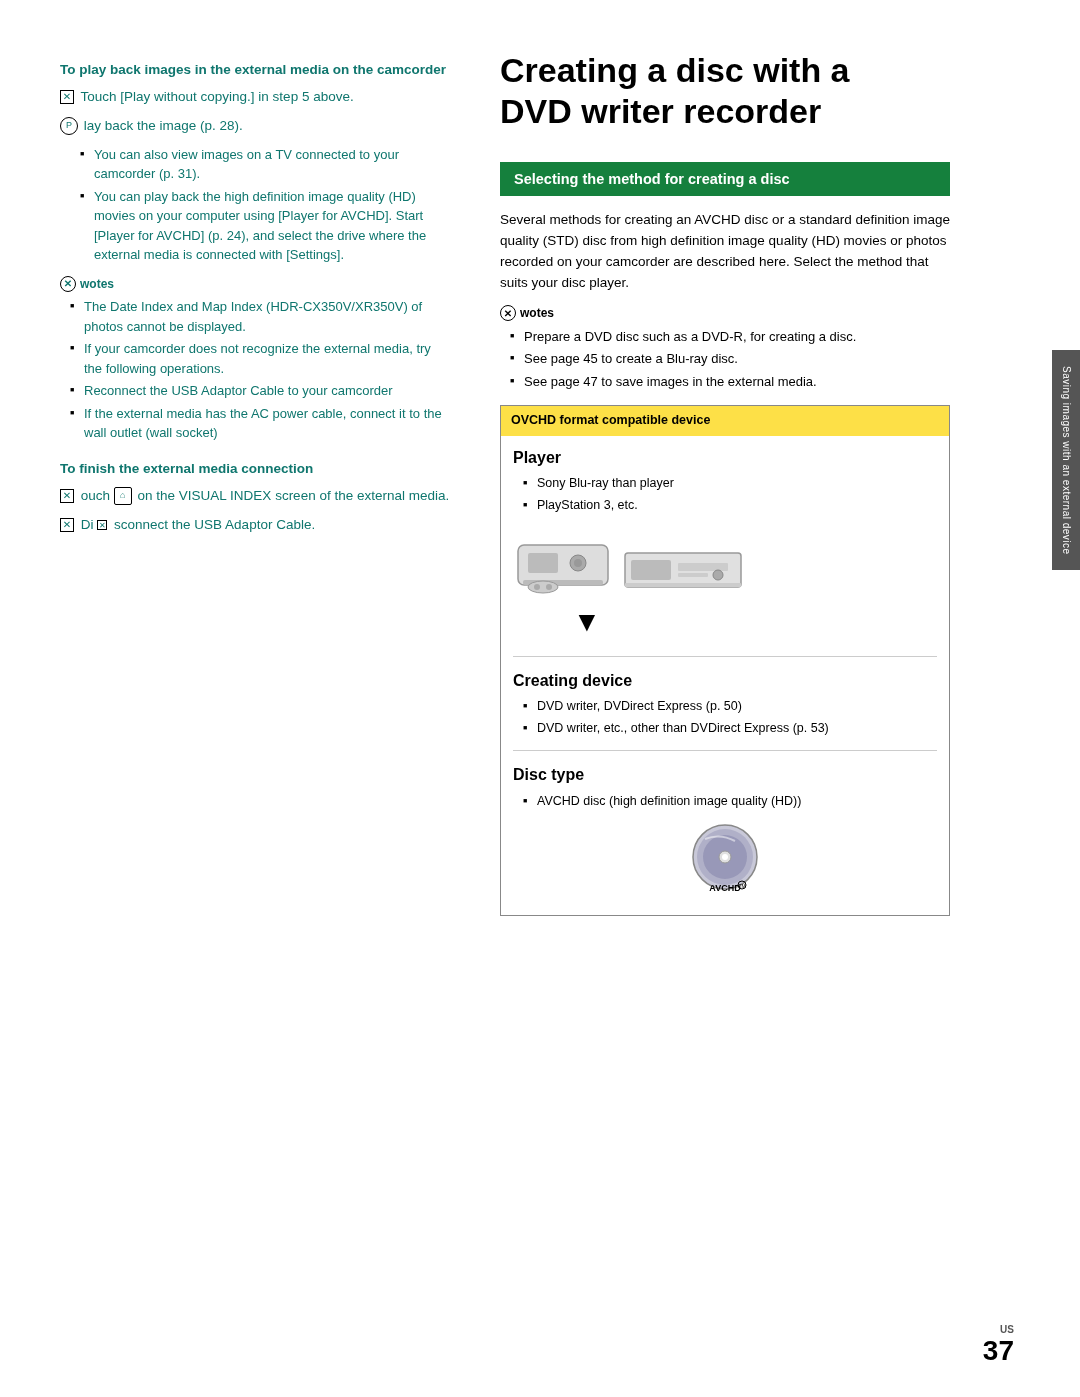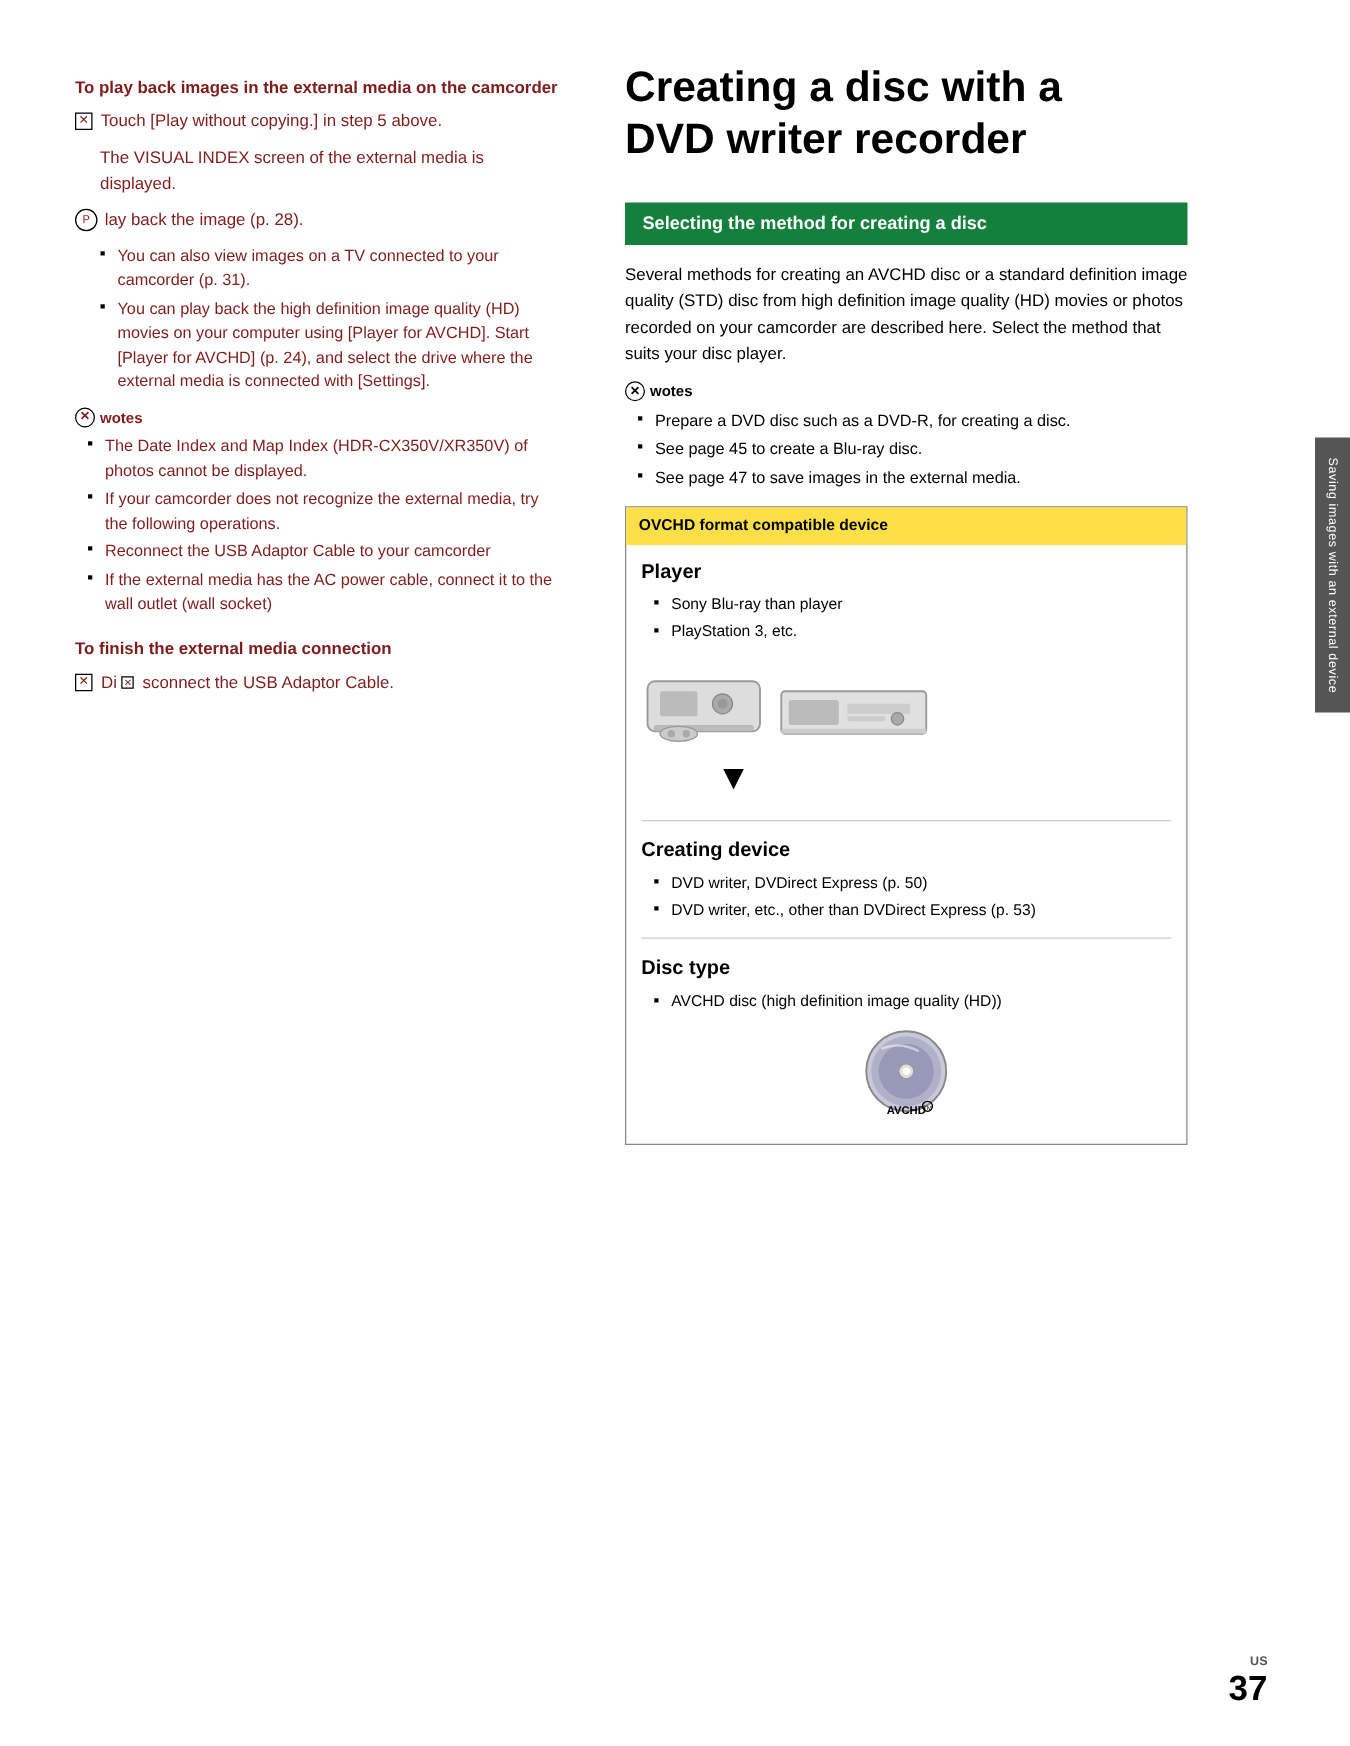--- a/index.html
+++ b/index.html
@@ -18,21 +18,21 @@
       display: flex;
       flex-direction: row;
       position: relative;
     }
     
     .left-column {
       width: 480px;
       padding: 20px 30px 20px 60px;
       font-size: 13.5px;
       line-height: 1.55;
-      color: #7f1d1d;
+      color: #0f766e;
     }
     
     .right-column {
       width: 500px;
       padding: 10px 30px 20px 20px;
       font-size: 13.5px;
       line-height: 1.55;
       color: #000;
     }
     
@@ -250,21 +250,20 @@
 
   <div class="left-column">
 
     <p class="left-heading">To play back images in the external media on the camcorder</p>
 
     <p>
       <span class="cross-box">✕</span>
       <span>Touch [Play without copying.] in step 5 above.</span>
     </p>
 
-    <p class="indent-1">The VISUAL INDEX screen of the external media is displayed.</p>
 
     <p>
       <span class="play-icon-circle">P</span>
       <span> lay back the image (p. 28).</span>
     </p>
 
     <ul class="bullet-list indent-1">
       <li>You can also view images on a TV connected to your camcorder (p. 31).</li>
       <li>You can play back the high definition image quality (HD) movies on your computer using [Player for AVCHD]. Start [Player for AVCHD] (p. 24), and select the drive where the external media is connected with [Settings].</li>
     </ul>
@@ -277,20 +276,26 @@
       <ul class="bullet-list">
         <li>The Date Index and Map Index (HDR-CX350V/XR350V) of photos cannot be displayed.</li>
         <li>If your camcorder does not recognize the external media, try the following operations.</li>
         <li class="indent-1">Reconnect the USB Adaptor Cable to your camcorder</li>
         <li class="indent-1">If the external media has the AC power cable, connect it to the wall outlet (wall socket)</li>
       </ul>
     </div>
 
     <p class="left-heading">To finish the external media connection</p>
 
+    <p>
+      <span class="cross-box">✕</span>
+      <span>ouch </span>
+      <span class="step-icon">⌂</span>
+      <span> on the VISUAL INDEX screen of the external media.</span>
+    </p>
 
     <p>
       <span class="cross-box">✕</span>
       <span>Di</span>
       <span class="cross-box" style="width:10px;height:10px;font-size:8px;line-height:9px;">✕</span>
       <span>sconnect the USB Adaptor Cable.</span>
     </p>
 
   </div>
 

